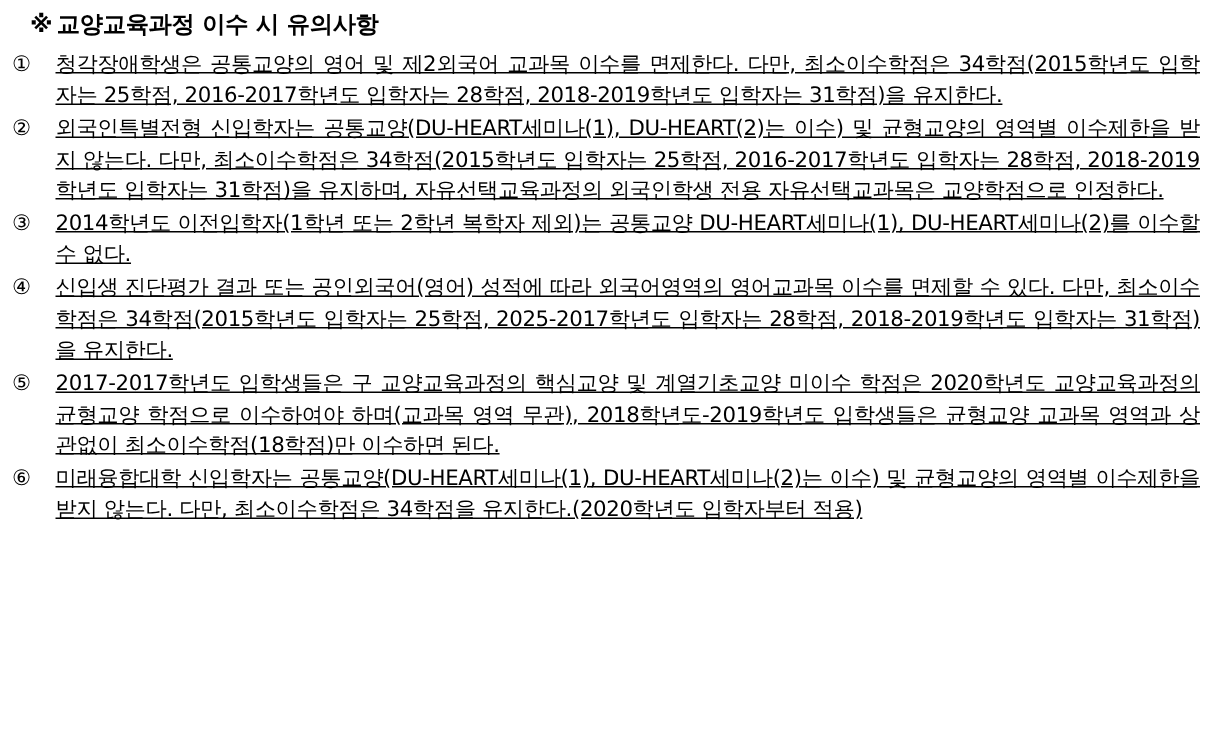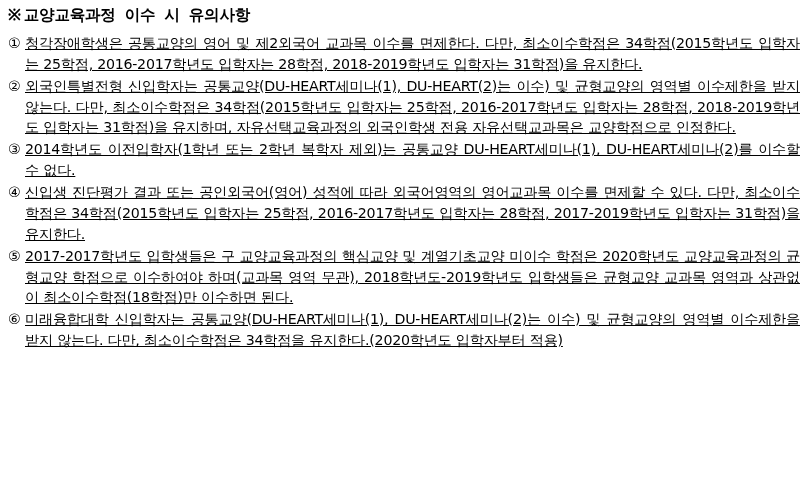--- a/index.html
+++ b/index.html
@@ -19,23 +19,22 @@
     height: 488px;
     box-sizing: border-box;
     padding: 6px 8px 0 8px;
     position: relative;
   }
   .doc-title {
     font-size: 15.5px;
     font-weight: bold;
     line-height: 1.35;
     letter-spacing: -0.2px;
-    margin: 0 0 6px 0;
+    margin: 0 0 6px 12px;
     white-space: nowrap;
-    font-family: Liberation Mono, monospace;
   }
   .doc-title .marker {
     font-weight: bold;
     margin-right: 3px;
   }
   .items {
     display: block;
   }
   .item {
     display: flex;
@@ -52,20 +51,21 @@
     font-size: 14.2px;
     line-height: 1.47;
     text-align: left;
     padding-top: 0px;
   }
   .body {
     flex: 1 1 auto;
     text-align: justify;
     text-justify: inter-character;
     word-break: break-all;
+    margin-left: 12px;
   }
   .u {
     text-decoration: underline;
     text-underline-offset: 1px;
   }
   .item-1 .body, .item-2 .body, .item-4 .body, .item-6 .body {
     text-align-last: left;
   }
 </style>
 </head>
@@ -89,21 +89,21 @@
       <div class="body u">외국인특별전형 신입학자는 공통교양(DU-HEART세미나(1), DU-HEART(2)는 이수) 및 균형교양의 영역별 이수제한을 받지 않는다. 다만, 최소이수학점은 34학점(2015학년도 입학자는 25학점, 2016-2017학년도 입학자는 28학점, 2018-2019학년도 입학자는 31학점)을 유지하며, 자유선택교육과정의 외국인학생 전용 자유선택교과목은 교양학점으로 인정한다.</div>
     </div>
 
     <div class="item item-3">
       <div class="num">③</div>
       <div class="body u">2014학년도 이전입학자(1학년 또는 2학년 복학자 제외)는 공통교양 DU-HEART세미나(1), DU-HEART세미나(2)를 이수할 수 없다.</div>
     </div>
 
     <div class="item item-4">
       <div class="num">④</div>
-      <div class="body u">신입생 진단평가 결과 또는 공인외국어(영어) 성적에 따라 외국어영역의 영어교과목 이수를 면제할 수 있다. 다만, 최소이수학점은 34학점(2015학년도 입학자는 25학점, 2016-2017학년도 입학자는 28학점, 2017-2019학년도 입학자는 31학점)을 유지한다.</div>
+      <div class="body u">신입생 진단평가 결과 또는 공인외국어(영어) 성적에 따라 외국어영역의 영어교과목 이수를 면제할 수 있다. 다만, 최소이수학점은 34학점(2015학년도 입학자는 25학점, 2025-2017학년도 입학자는 28학점, 2018-2019학년도 입학자는 31학점)을 유지한다.</div>
     </div>
 
     <div class="item item-5">
       <div class="num">⑤</div>
       <div class="body u">2017-2017학년도 입학생들은 구 교양교육과정의 핵심교양 및 계열기초교양 미이수 학점은 2020학년도 교양교육과정의 균형교양 학점으로 이수하여야 하며(교과목 영역 무관), 2018학년도-2019학년도 입학생들은 균형교양 교과목 영역과 상관없이 최소이수학점(18학점)만 이수하면 된다.</div>
     </div>
 
     <div class="item item-6">
       <div class="num">⑥</div>
       <div class="body u">미래융합대학 신입학자는 공통교양(DU-HEART세미나(1), DU-HEART세미나(2)는 이수) 및 균형교양의 영역별 이수제한을 받지 않는다. 다만, 최소이수학점은 34학점을 유지한다.(2020학년도 입학자부터 적용)</div>

